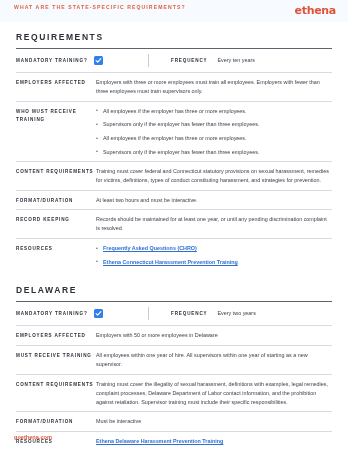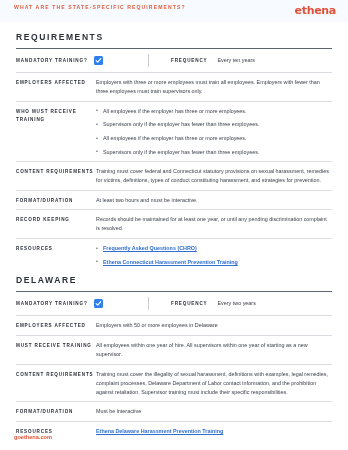--- a/index.html
+++ b/index.html
@@ -268,21 +268,21 @@
         <div class="row-value">
           <ul class="bullets resources-list">
             <li><a class="link" href="#">Frequently Asked Questions (CHRO)</a></li>
             <li><a class="link" href="#">Ethena Connecticut Harassment Prevention Training</a></li>
           </ul>
         </div>
       </div>
 
     </div>
 
-    <div class="state-block" style="margin-top:4px;">
+    <div class="state-block" style="margin-top:14px;">
 
       <div class="state-title">DELAWARE</div>
       <div class="rule-strong"></div>
 
       <div class="row-split">
         <div class="split-left">
           <span class="row-label" style="width:auto;flex:0 0 auto;">MANDATORY TRAINING?</span>
           <span class="checkbox">
             <svg width="7" height="7" viewBox="0 0 10 10" aria-hidden="true">
               <path d="M1.6 5.2 L3.9 7.4 L8.3 2.4" fill="none" stroke="#ffffff" stroke-width="1.6" stroke-linecap="round" stroke-linejoin="round"></path>

